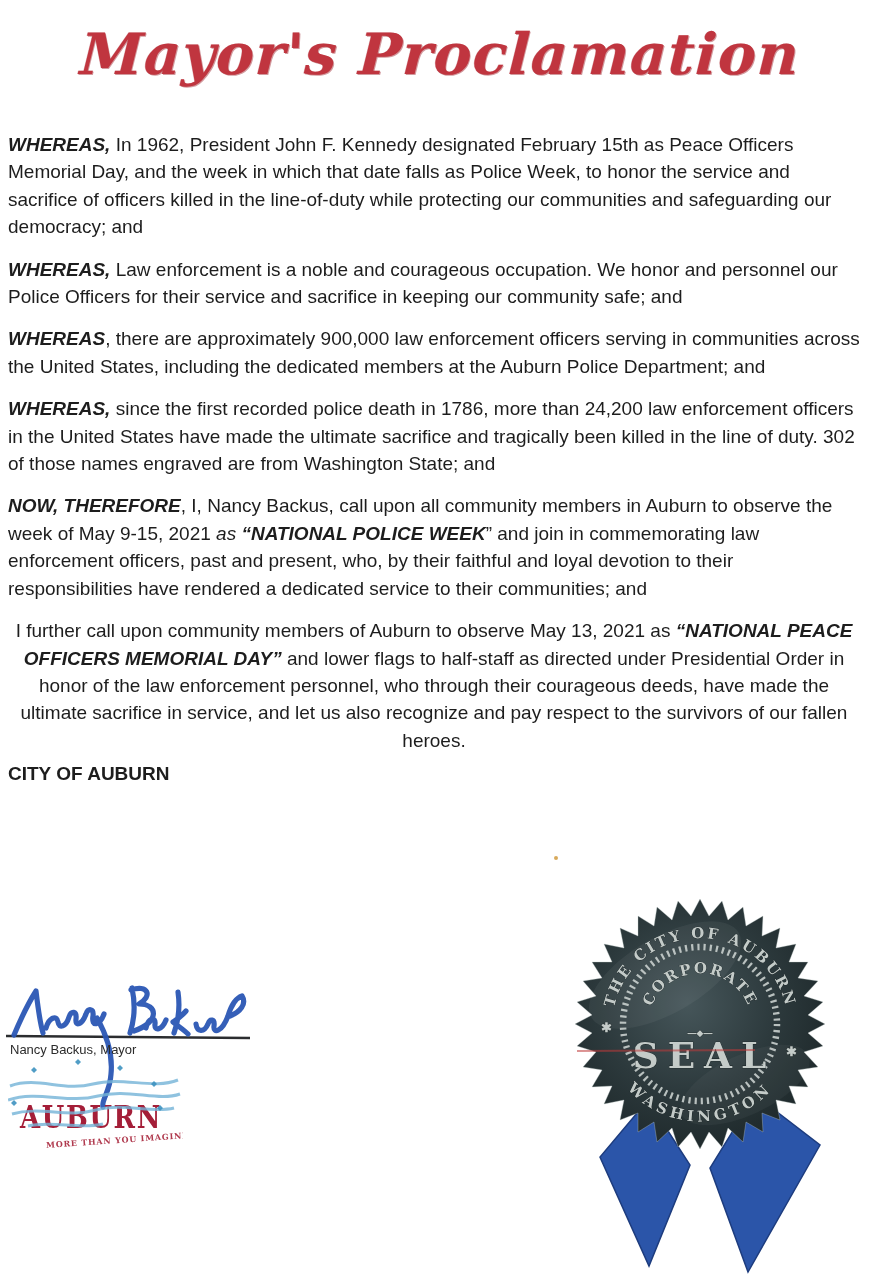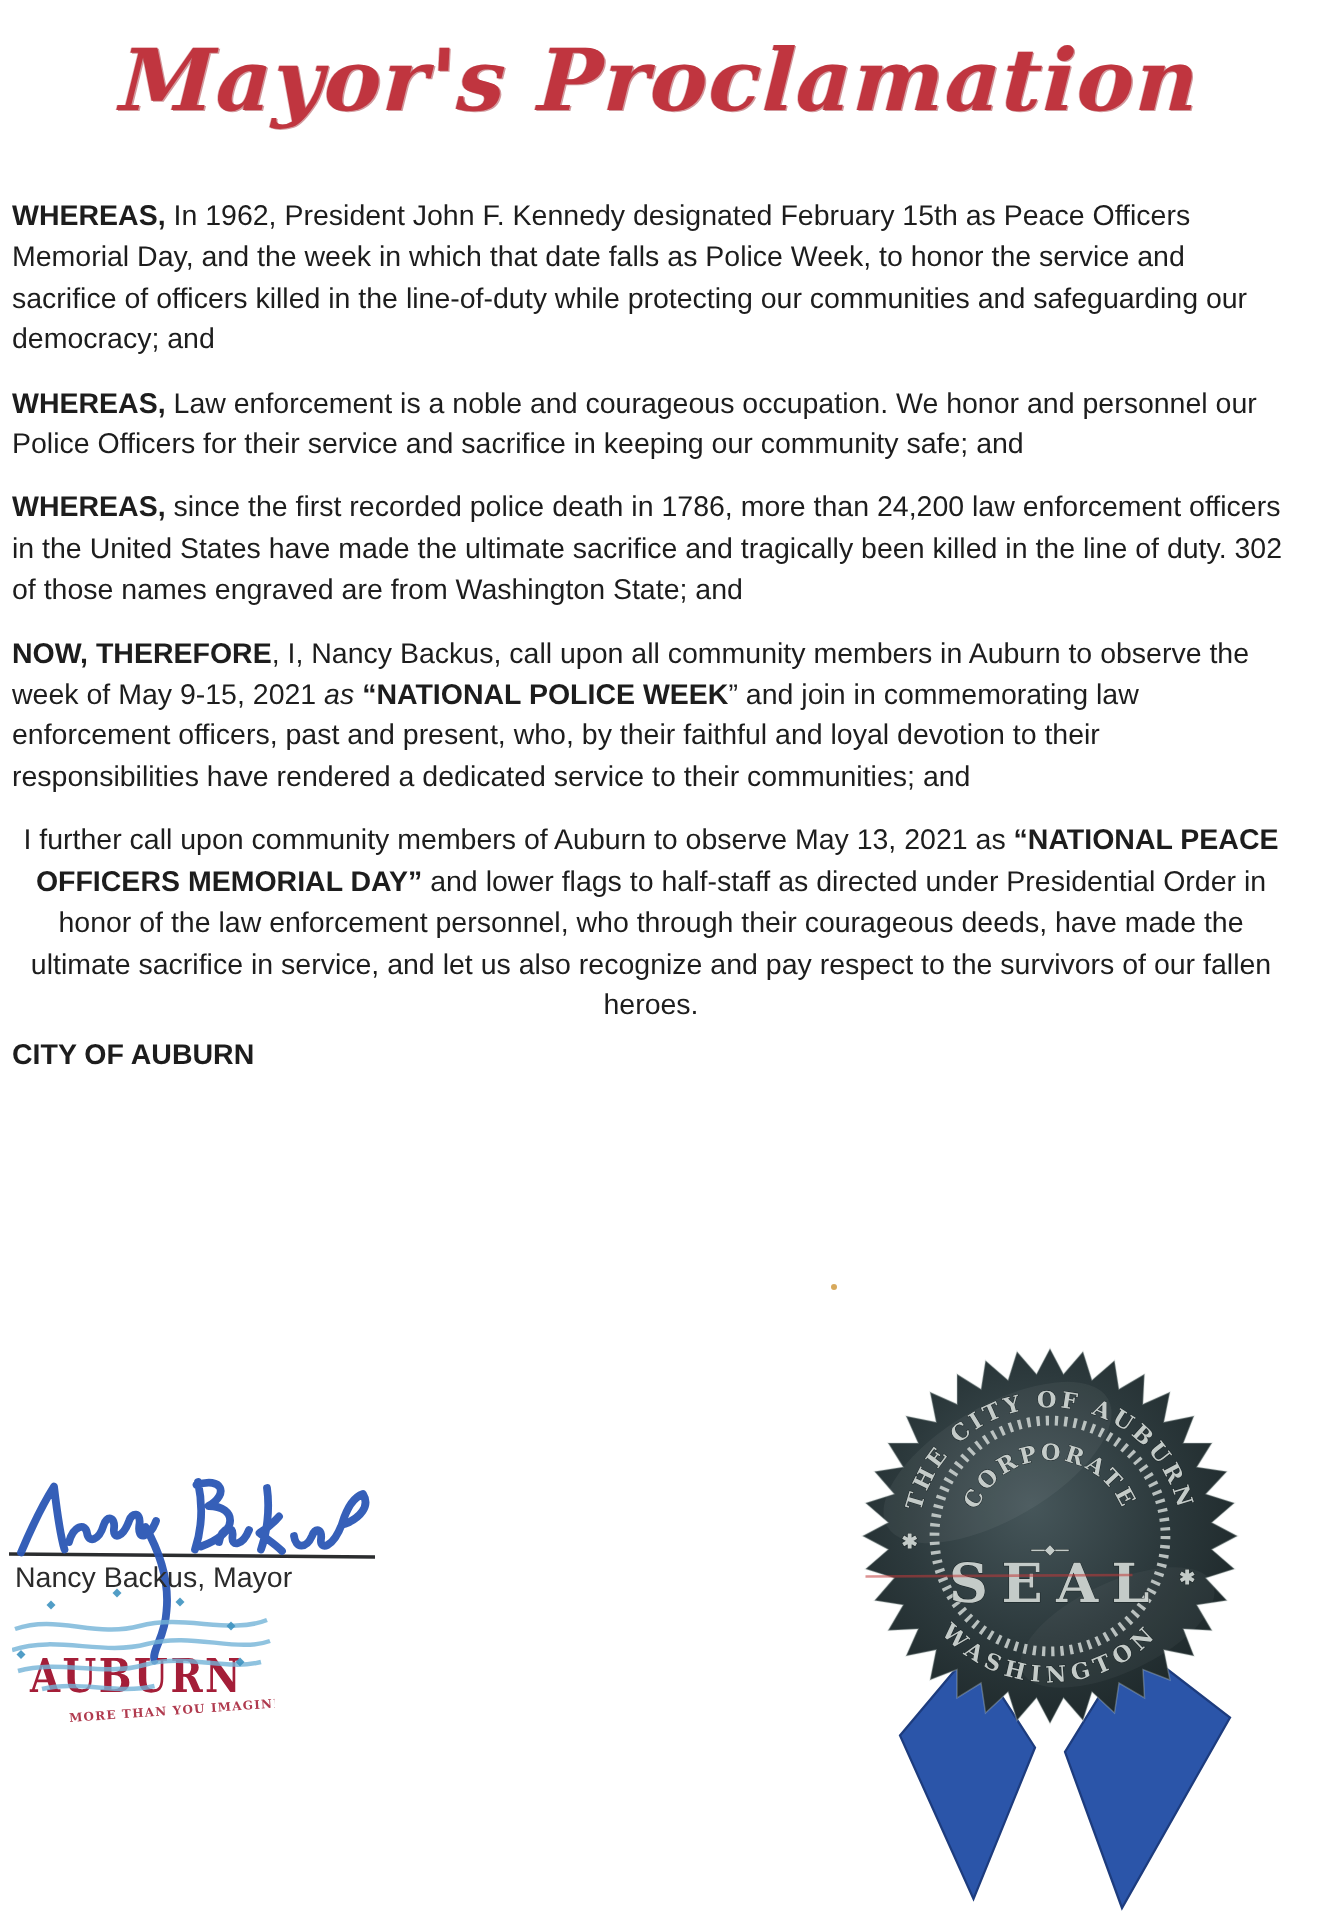--- a/index.html
+++ b/index.html
@@ -8,41 +8,42 @@
   .title{position:absolute;top:20px;left:0;right:0;text-align:center;
          font-family:"DejaVu Serif",serif;font-style:italic;font-weight:bold;
          font-size:57px;color:#c0353f;letter-spacing:1px;
          text-shadow:1px 1px 0 rgba(155,30,40,.45), -0.5px 0 0 rgba(155,30,40,.3);
          transform:skewX(-3deg);}
   .textcol{position:absolute;left:8px;top:131px;width:852px;
            font-size:19px;line-height:27.4px;color:#1d1d1d;}
   .textcol p{margin:0 0 15px 0;}
   p.tight{margin-bottom:6px;text-align:center;}
   p.dated{margin-bottom:18px;}
-  .bi{font-weight:bold;}
+  .bi{font-weight:bold;font-style:italic;}
   .i{font-style:italic;}
   .city{font-weight:bold;}
   .sig-svg{position:absolute;left:0;top:978px;}
-  .sig-name{position:absolute;left:10px;top:1042px;font-size:19px;color:#2b2b2b;text-align:center;}
+  .sig-name{position:absolute;left:10px;top:1042px;font-size:13px;color:#2b2b2b;text-align:center;}
   .logo-svg{position:absolute;left:8px;top:1056px;}
   .seal-svg{position:absolute;left:540px;top:860px;}
   .scan-dot{position:absolute;left:554px;top:856px;width:4px;height:4px;border-radius:50%;
             background:#d09a3f;opacity:.85;}
   svg text{font-family:"DejaVu Serif",serif;}
 </style>
 </head>
 <body>
 
 <div class="page">
 
   <div class="title">Mayor's Proclamation</div>
 
   <div class="textcol">
     <p><span class="bi">WHEREAS,</span><span> In 1962, President John F. Kennedy designated February 15th as Peace Officers Memorial Day, and the week in which that date falls as Police Week, to honor the service and sacrifice of officers killed in the line-of-duty while protecting our communities and safeguarding our democracy; and</span></p>
     <p><span class="bi">WHEREAS,</span><span> Law enforcement is a noble and courageous occupation. We honor and personnel our Police Officers for their service and sacrifice in keeping our community safe; and</span></p>
+    <p><span class="bi">WHEREAS</span><span>, there are approximately 900,000 law enforcement officers serving in communities across the United States, including the dedicated members at the Auburn Police Department; and</span></p>
     <p><span class="bi">WHEREAS,</span><span> since the first recorded police death in 1786, more than 24,200  law enforcement officers in the United States have made the ultimate sacrifice and tragically been killed in the line of duty.  302 of those names engraved are from Washington State; and</span></p>
     <p><span class="bi">NOW, THEREFORE</span><span>, I, Nancy Backus, call upon all community members in Auburn to observe the week of May 9-15, 2021 </span><span class="i">as </span><span class="bi">“NATIONAL POLICE WEEK</span><span>” and join in commemorating law enforcement officers, past and present, who, by their faithful and loyal devotion to their responsibilities have rendered a dedicated service to their communities; and</span></p>
     <p class="tight"><span>I further call upon community members of Auburn to observe May 13, 2021 as </span><span class="bi">“NATIONAL PEACE OFFICERS MEMORIAL DAY”</span><span> and lower flags to half-staff as directed under Presidential Order in honor of the law enforcement personnel, who through their courageous deeds, have made the ultimate sacrifice in service, and let us also recognize and pay respect to the survivors of our fallen heroes.</span></p>
     <p class="city">CITY OF AUBURN</p>
   </div>
 
   <svg class="sig-svg" width="270" height="135" viewBox="0 0 270 135">
     <line x1="6" y1="58" x2="250" y2="60" stroke="#2b2d2f" stroke-width="2.3"></line>
     <g fill="none" stroke-linecap="round" stroke-linejoin="round" stroke-width="5.2" opacity="0.95">
       <path d="M14,57 C22,38 29,24 36,13 C38,30 40,45 43,55 M46,50 C49,39 57,37 58,44 C59,51 66,49 69,39 C71,32 77,33 76,41 C75,49 82,47 86,36 C88,30 94,30 93,38 C91,50 100,47 104,36 M97,40 C106,56 113,76 111,96 C110,114 101,122 103,129" stroke="#2b57b5"></path>

